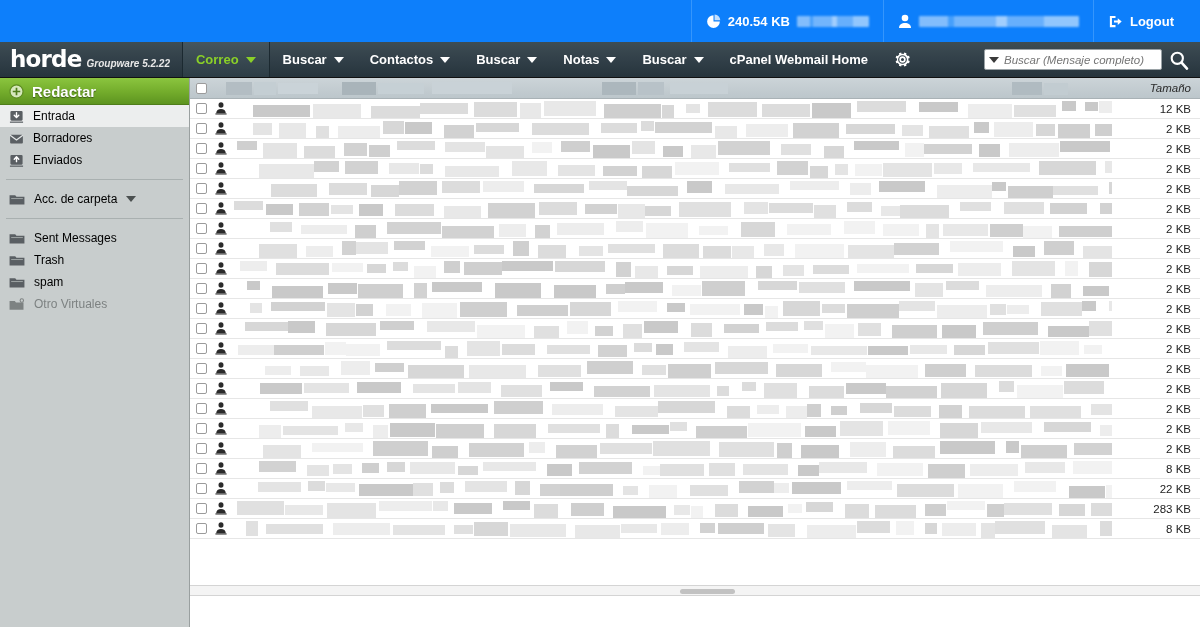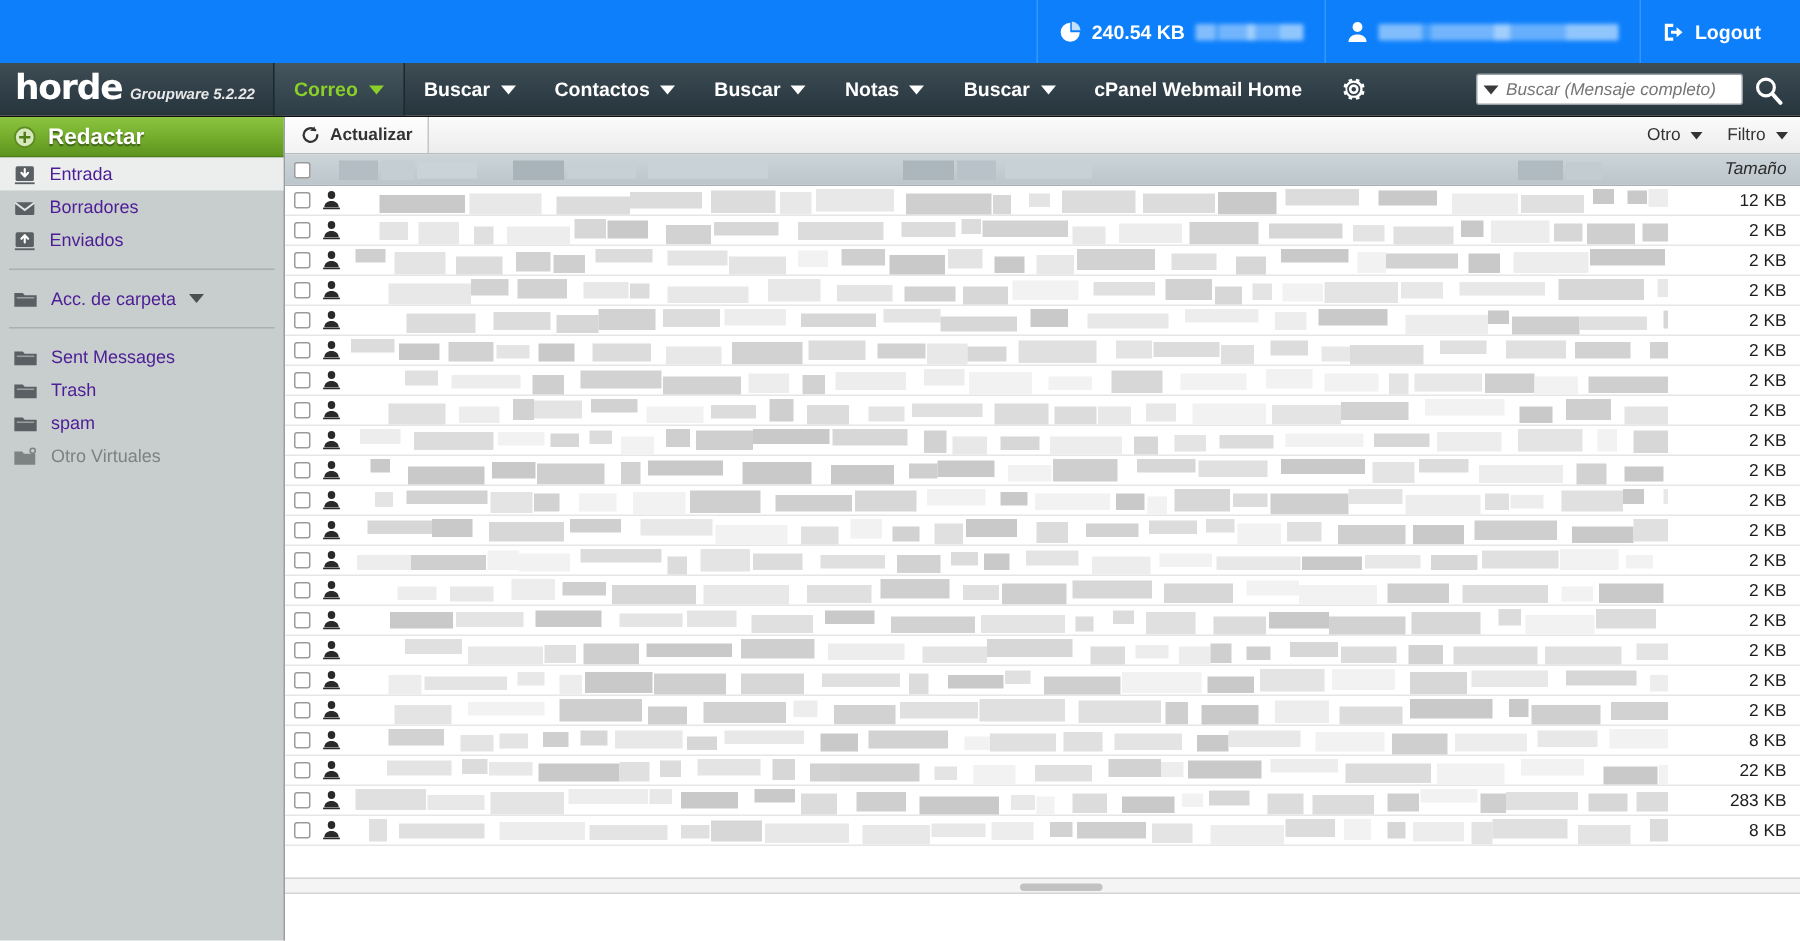--- a/index.html
+++ b/index.html
@@ -115,21 +115,21 @@
     height: 27px; display: flex; align-items: center; gap: 8px;
     padding-left: 9px;
     background: linear-gradient(180deg, #8bc53f 0%, #74ad2c 52%, #5d9420 100%);
     border-bottom: 1px solid #4e7d1a;
     color: #fff; font-size: 15px; font-weight: bold;
     text-shadow: 0 1px 1px rgba(0,0,0,.45);
     cursor: pointer;
   }
   .sb-item {
     height: 22px; display: flex; align-items: center; gap: 9px;
-    padding-left: 9px; font-size: 12px; color: #4c1d95; cursor: pointer;
+    padding-left: 9px; font-size: 12px; color: #000000; cursor: pointer;
   }
   .sb-item.selected { background: #eceeee; }
   .sb-item.muted { color: #7d8282; }
   .sb-sep { height: 1px; background: #a9b0b0; margin: 8px 6px 8px 6px; }
 
   
   .mail { flex: 1; display: flex; flex-direction: column; background: #fff; min-width:0; }
   .toolbar {
     height: 25px; display: flex; align-items: stretch;
     background: linear-gradient(180deg, #fbfbfb 0%, #ececec 100%);
@@ -402,43 +402,20 @@
             <circle cx="13.6" cy="2.3" r="1.8" fill="none" stroke="#7d8282" stroke-width="1.1"></circle>
           </svg>
         </span>
         <span>Otro Virtuales</span>
       </div>
 
     </div>
 
     <div class="mail">
 
-      <div class="toolbar">
-        <div class="tb-btn">
-          <span>
-            <svg class="icon-svg" width="14" height="14" viewBox="0 0 16 16">
-              <path d="M13.2 8a5.2 5.2 0 1 1-1.6-3.7" fill="none" stroke="#333" stroke-width="1.7" stroke-linecap="round"></path>
-              <path d="M11.2 1.4v3.6H7.7z" fill="#333"></path>
-              <path d="M2.8 8a5.2 5.2 0 0 0 1.6 3.7" fill="none" stroke="#333" stroke-width="1.7" stroke-linecap="round" opacity="0"></path>
-            </svg>
-          </span>
-          <span>Actualizar</span>
-        </div>
-        <div class="tb-spacer"></div>
-        <div class="tb-right">
-          <div class="tb-menu">
-            <span>Otro</span>
-            <span class="caret"></span>
-          </div>
-          <div class="tb-menu">
-            <span>Filtro</span>
-            <span class="caret"></span>
-          </div>
-        </div>
-      </div>
 
       <div class="list-head">
         <div class="lh-check">
           <span class="chk"></span>
         </div>
         <div class="lh-blur">
           <span class="mosaic">
             <i style="left:14px;top:4px;width:26px;height:13px;background:#b3bdc3"></i>
             <i style="left:42px;top:4px;width:22px;height:13px;background:#c4ced3"></i>
             <i style="left:66px;top:5px;width:40px;height:11px;background:#cad3d8"></i>

